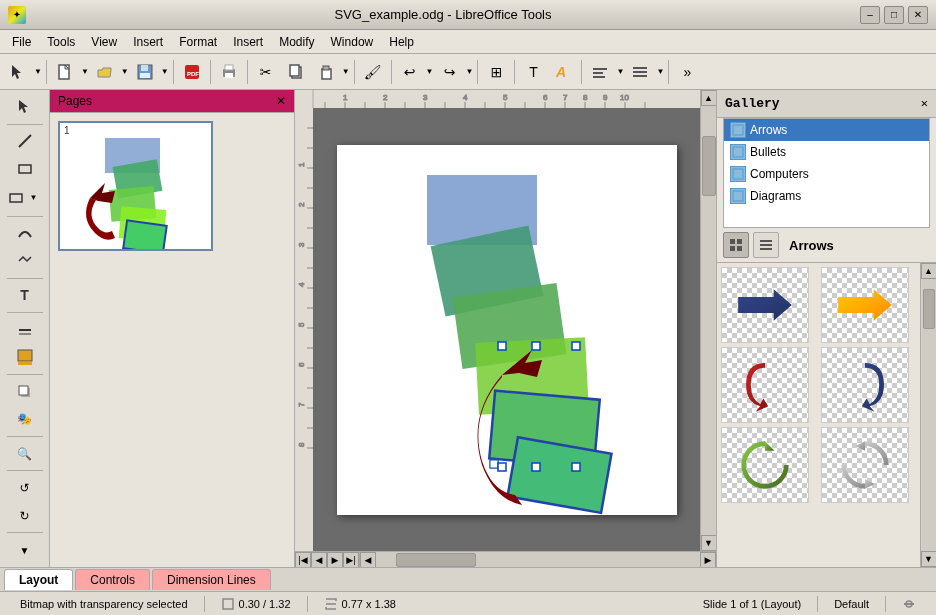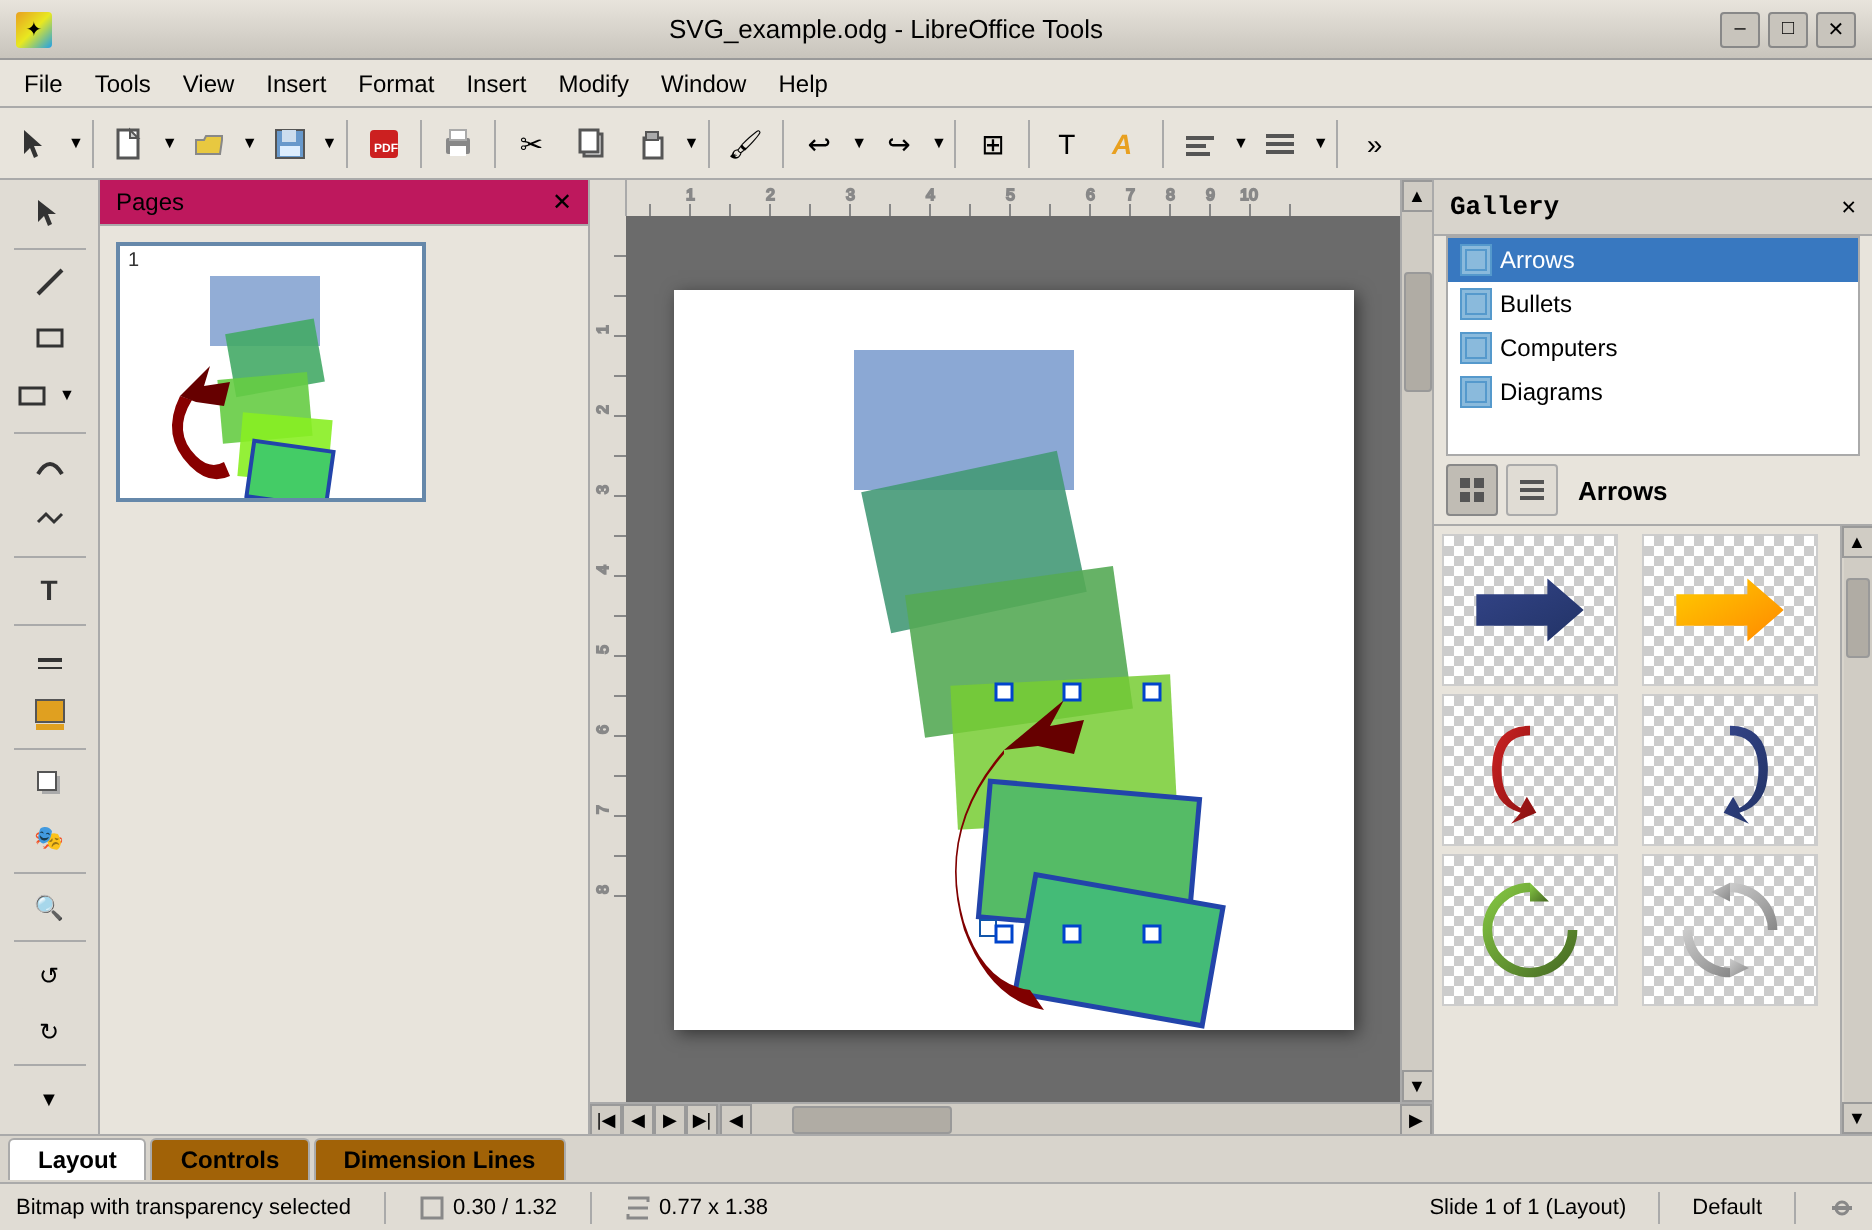--- a/index.html
+++ b/index.html
@@ -61,26 +61,26 @@
     .gallery-thumb { width: 88px; height: 76px; border: 1px solid #ccc; background: #f0ece8; display: flex; align-items: center; justify-content: center; cursor: pointer; overflow: hidden; }
     .gallery-thumb svg { width: 70px; height: 60px; }
 
     
     .vscroll { width: 16px; background: #d8d4cc; border-left: 1px solid #aaa; display: flex; flex-direction: column; align-items: center; }
     .hscroll { height: 16px; background: #d8d4cc; border-top: 1px solid #aaa; display: flex; flex-direction: row; align-items: center; }
     .scroll-btn { width: 16px; height: 16px; background: #d0ccc4; border: 1px solid #999; display: flex; align-items: center; justify-content: center; font-size: 9px; cursor: pointer; flex-shrink: 0; }
     .scroll-thumb { background: #b0aca4; border: 1px solid #999; border-radius: 2px; }
 
     
-    #statusbar { height: 24px; background: #e0dcd4; border-top: 1px solid #aaa; display: flex; align-items: center; padding: 0 8px; font-size: 11px; gap: 16px; }
+    #statusbar { height: 24px; background: #e0dcd4; border-top: 1px solid #aaa; display: flex; align-items: center; padding: 0 20px; font-size: 11px; gap: 16px; }
     .status-sep { width: 1px; height: 16px; background: #aaa; }
 
     
     #tabbar { height: 24px; background: #d8d4cc; border-top: 1px solid #aaa; display: flex; align-items: center; padding: 0 4px; }
-    .tab { padding: 3px 14px; background: #a16207; border: 1px solid #aaa; border-bottom: none; margin-right: 2px; cursor: pointer; font-size: 12px; border-radius: 3px 3px 0 0; font-weight: bold; }
+    .tab { padding: 3px 14px; background: #fca5a5; border: 1px solid #aaa; border-bottom: none; margin-right: 2px; cursor: pointer; font-size: 12px; border-radius: 3px 3px 0 0; }
     .tab.active { background: white; font-weight: bold; }
 
     
     .canvas-svg { position: absolute; top: 0; left: 0; width: 100%; height: 100%; }
 
     
     .checkerboard { background-image: linear-gradient(45deg, #ccc 25%, transparent 25%), linear-gradient(-45deg, #ccc 25%, transparent 25%), linear-gradient(45deg, transparent 75%, #ccc 75%), linear-gradient(-45deg, transparent 75%, #ccc 75%); background-size: 10px 10px; background-position: 0 0, 0 5px, 5px -5px, -5px 0px; background-color: white; }
   </style>
 </head>
 <body>

